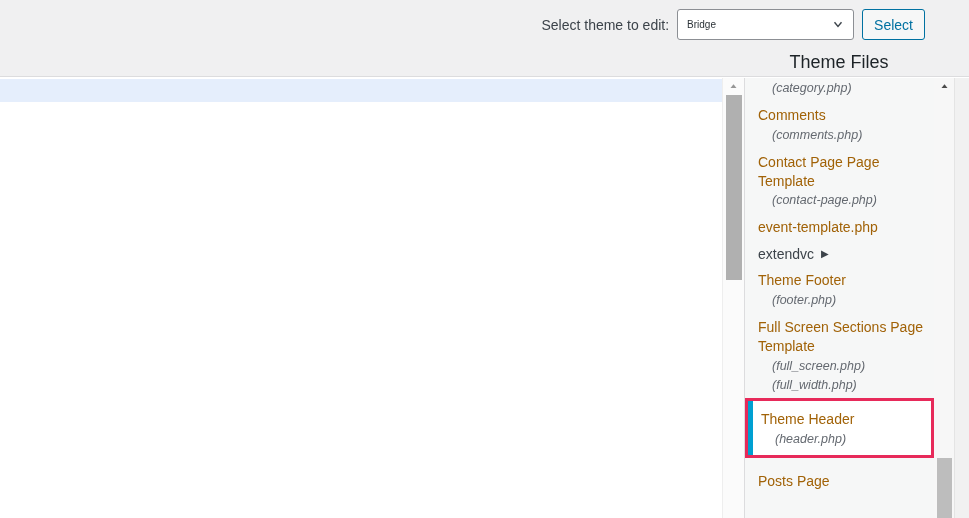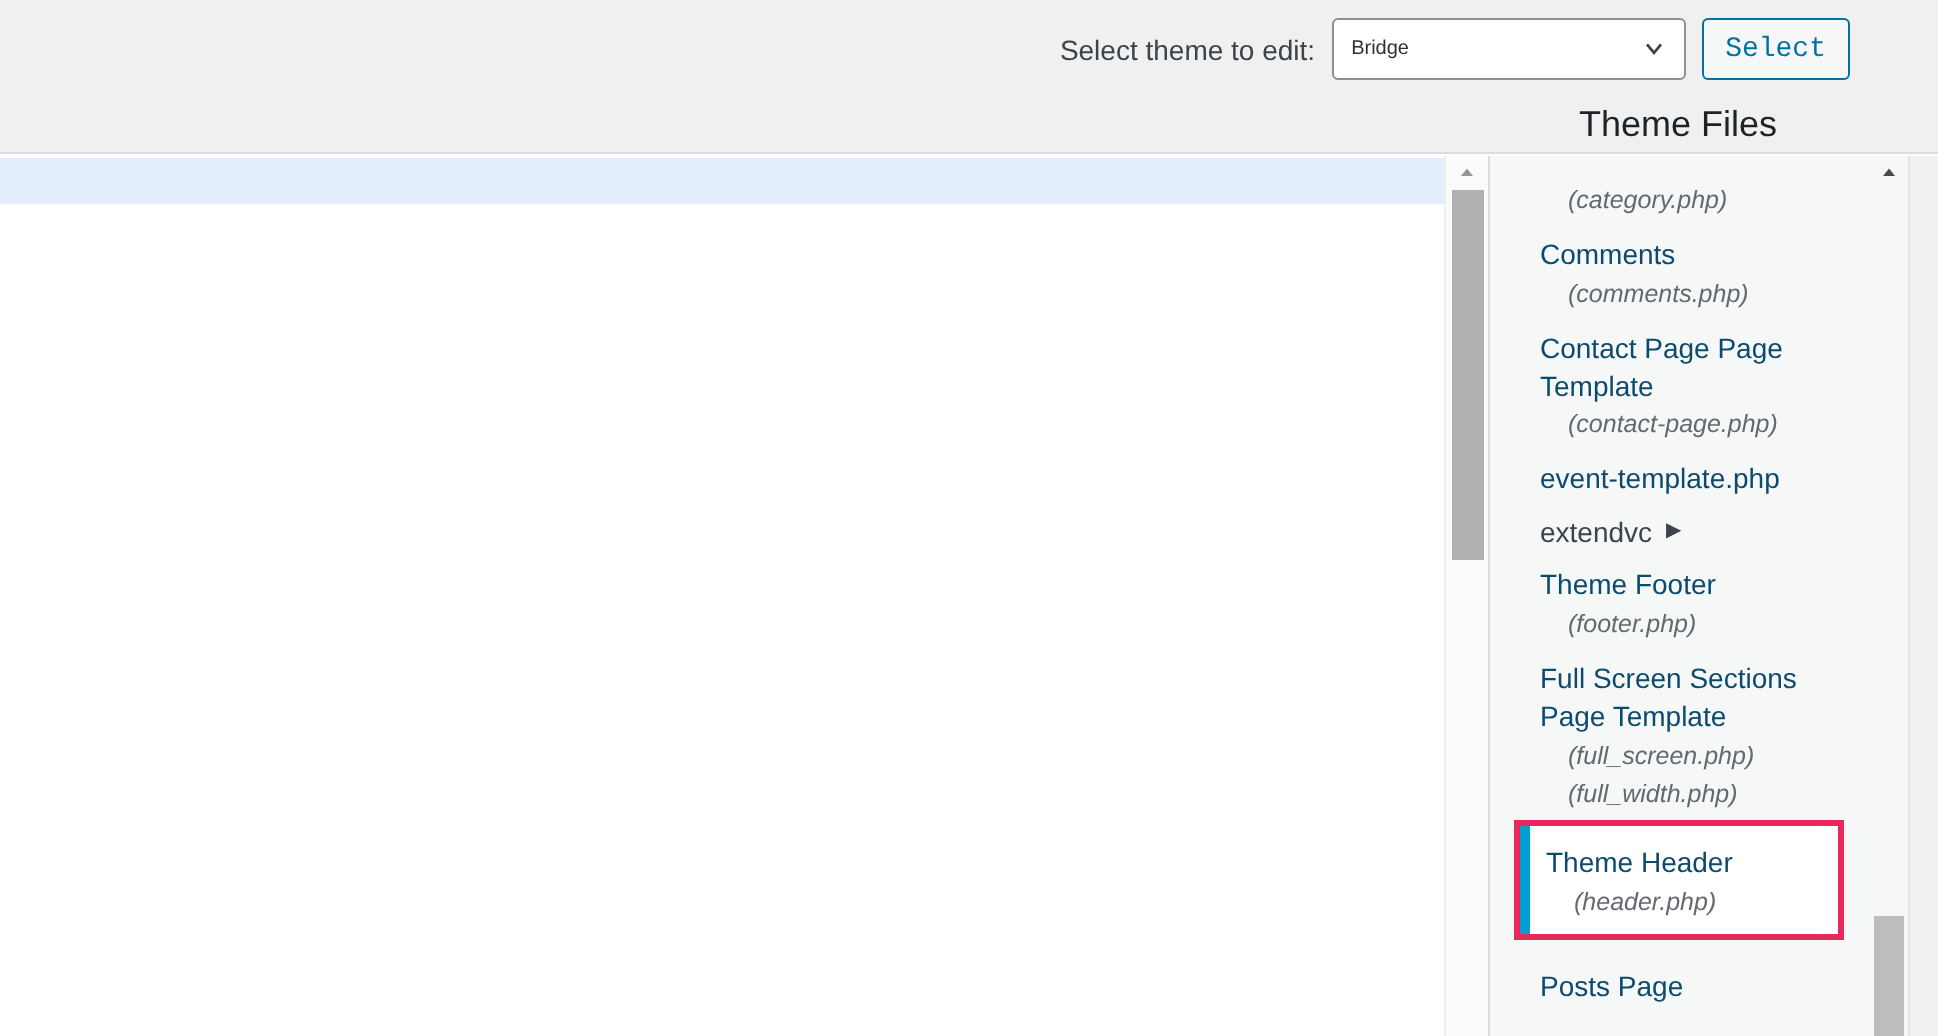--- a/index.html
+++ b/index.html
@@ -70,21 +70,21 @@
   .select-arrow svg { display: block; }
   .select-btn {
     height: 31px;
     min-width: 58px;
     padding: 0 11px;
     background: #f6f7f7;
     border: 1px solid #0071a1;
     border-radius: 3px;
     color: #0071a1;
     font-size: 14px;
-    font-family: Liberation Mono, monospace;
+    font-family: Liberation Sans, sans-serif;
     line-height: 1;
     cursor: pointer;
     box-sizing: border-box;
   }
 
   .theme-files-title {
     position: absolute;
     top: 52px;
     left: 744px;
     width: 190px;
@@ -151,35 +151,35 @@
     top: 78px;
     width: 203px;
     height: 440px;
     background: #f6f7f7;
     border-left: 1px solid #dcdcde;
     box-sizing: border-box;
     overflow: hidden;
   }
   .file-list {
     list-style: none;
-    margin: 12px;
+    margin: 0;
     padding: 0 0 0 0;
     position: relative;
   }
   .file-item {
     padding: 0 10px 0 13px;
     margin: 0;
     line-height: 1.35;
   }
   .file-item.partial {
     padding-top: 0;
   }
   .file-title {
     display: block;
-    color: #0c4a6e;
+    color: #a16207;
     font-size: 14px;
     text-decoration: none;
     padding-top: 9px;
   }
   .file-sub {
     display: block;
     font-style: italic;
     font-size: 12.5px;
     color: #646970;
     padding-left: 14px;

